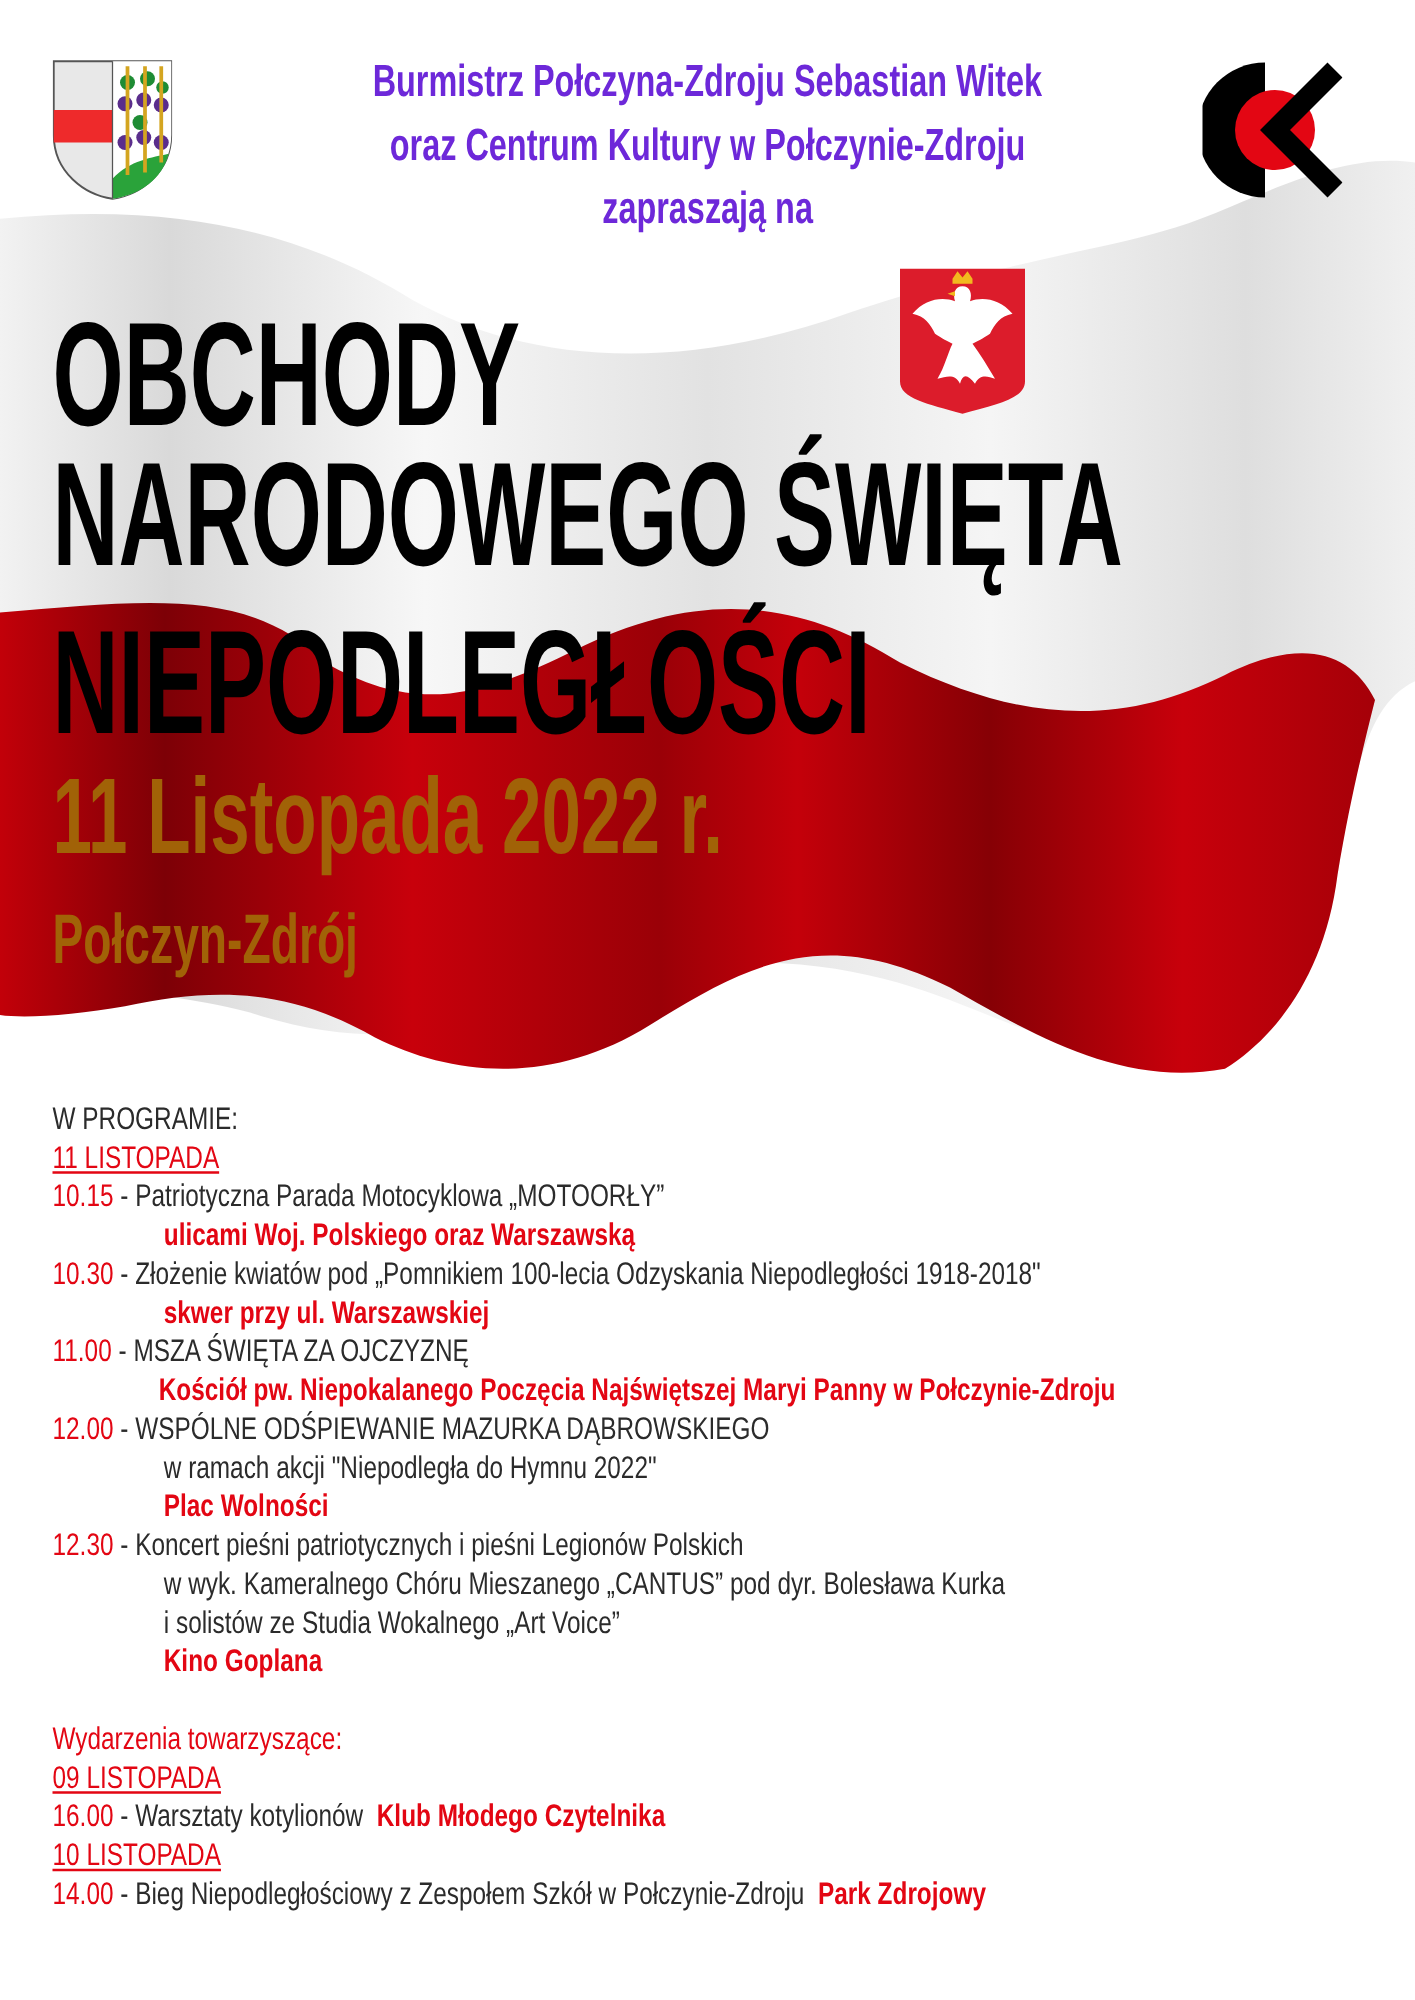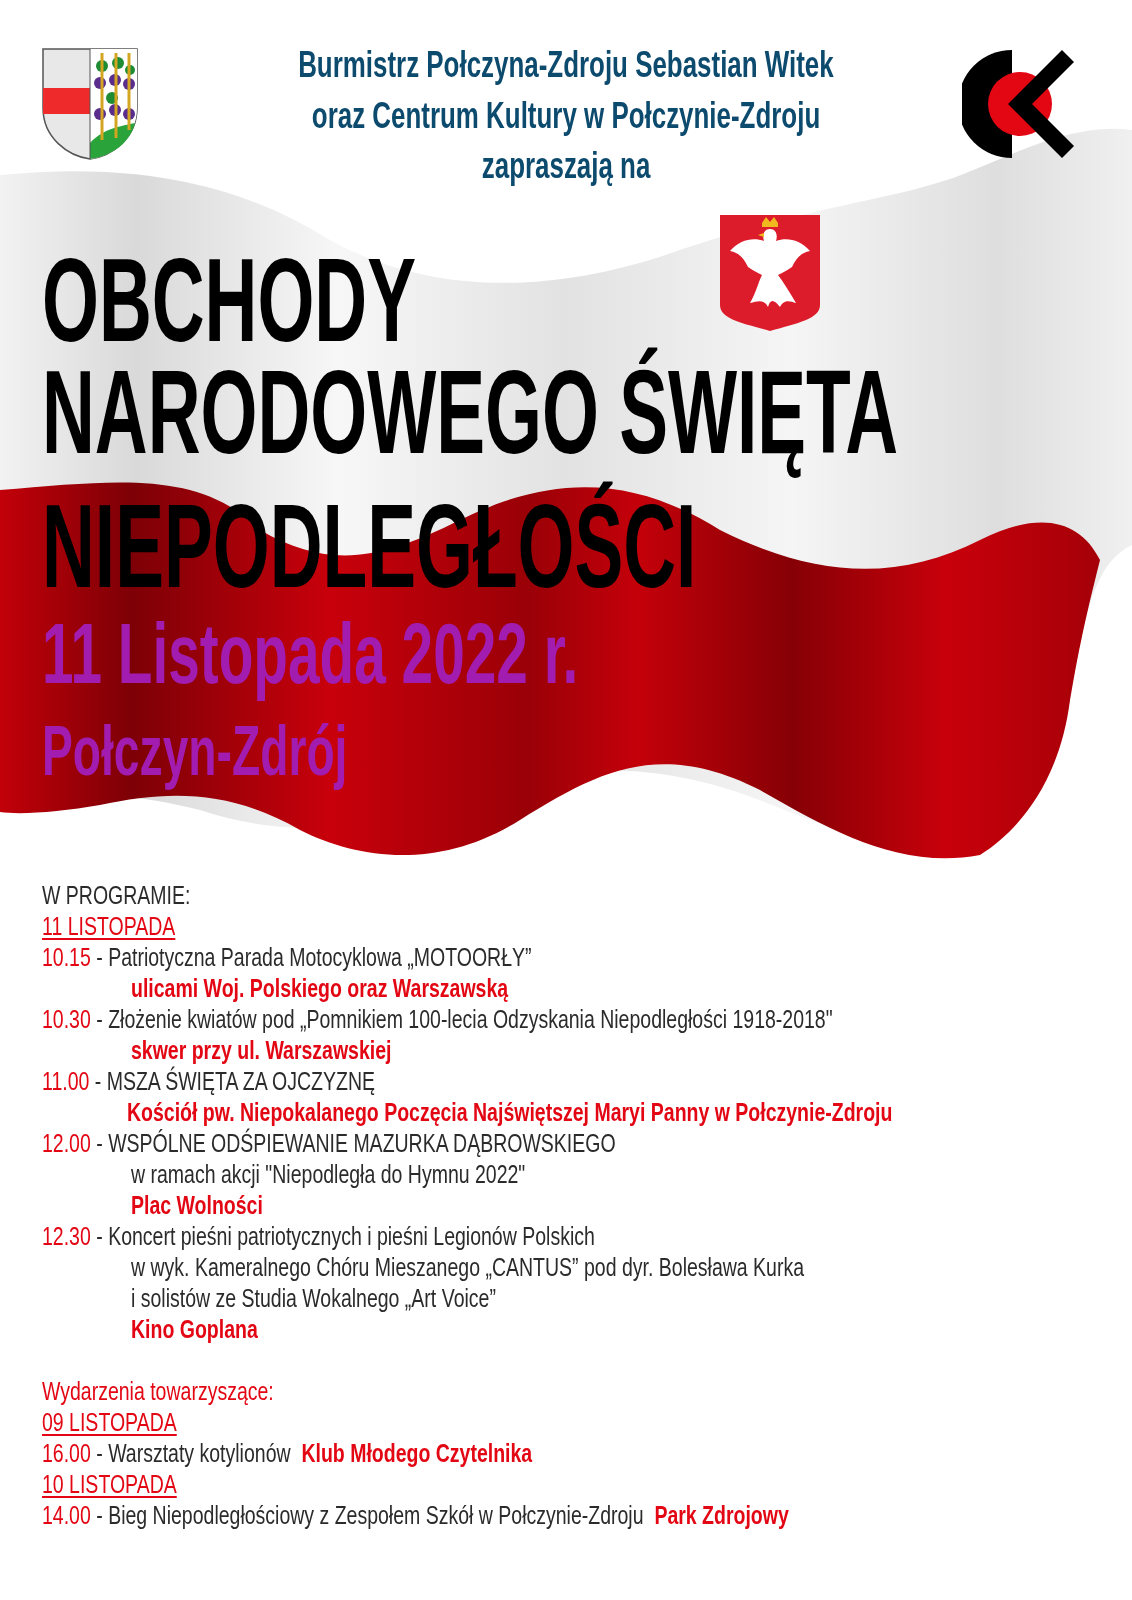--- a/index.html
+++ b/index.html
@@ -2,25 +2,25 @@
 <html><head>
 <meta charset="utf-8">
 <style>
   html,body{margin:0;padding:0;}
   body{width:1132px;height:1600px;position:relative;overflow:hidden;background:#ffffff;
        font-family:"Liberation Sans","DejaVu Sans",sans-serif;color:#231f20;}
   .abs{position:absolute;}
   
   #flag{position:absolute;left:0;top:0;width:1132px;height:900px;z-index:0;}
   
-  .hdr{position:absolute;left:0;width:1132px;text-align:center;font-weight:bold;color:#0c4a6e;z-index:2;}
+  .hdr{position:absolute;left:0;width:1132px;text-align:center;font-weight:bold;color:#6d28d9;z-index:2;}
   .hdr span{display:inline-block;transform:scaleX(0.72);transform-origin:center top;white-space:nowrap;font-size:36px;}
   .title{position:absolute;left:42px;font-weight:bold;color:#000;z-index:2;}
   .title span{display:inline-block;transform:scaleX(0.62);transform-origin:left top;white-space:nowrap;}
-  .sub{position:absolute;left:42px;font-weight:bold;color:#a21caf;z-index:2;}
+  .sub{position:absolute;left:42px;font-weight:bold;color:#a16207;z-index:2;}
   .sub span{display:inline-block;transform:scaleX(0.66);transform-origin:left top;white-space:nowrap;}
   
   .prog{position:absolute;left:42px;font-size:25px;line-height:31px;z-index:2;}
   .ln{position:absolute;white-space:nowrap;transform:scaleX(0.78);transform-origin:left top;}
   .red{color:#e30613;}
   .dark{color:#2b2b2b;}
   .u{text-decoration:underline;text-decoration-thickness:2px;text-underline-offset:3px;}
   .b{font-weight:bold;}
 </style>
 </head>
@@ -94,21 +94,21 @@
   <path d="M44,10 L48,4 L52,9 L56,4 L60,10 L60,14 H44 Z" fill="#f2b91e"></path>
   <path d="M52,16 C46,16 44,22 46,28 C36,24 22,26 12,38 C22,40 26,46 30,54 C36,58 40,60 44,62 C40,70 38,80 32,90 C40,88 46,86 50,94 C52,86 56,86 62,94 C66,86 72,88 78,90 C72,80 66,70 60,62 C64,60 68,58 74,54 C78,46 82,40 92,38 C82,26 68,24 58,28 C60,22 58,16 52,16 Z" fill="#fff"></path>
   <path d="M46,20 L40,22 L46,24 Z" fill="#f2b91e"></path>
 </svg>
 
 <div class="title" style="top:240px;font-size:118px;line-height:120px;"><span>OBCHODY</span></div>
 <div class="title" style="top:352px;font-size:118px;line-height:120px;"><span>NARODOWEGO ŚWIĘTA</span></div>
 <div class="title" style="top:486px;font-size:118px;line-height:120px;"><span>NIEPODLEGŁOŚCI</span></div>
 
 <div class="sub" style="top:608px;font-size:86px;line-height:90px;"><span>11 Listopada 2022 r.</span></div>
-<div class="sub" style="top:706px;font-size:70px;line-height:90px;"><span>Połczyn-Zdrój</span></div>
+<div class="sub" style="top:706px;font-size:56px;line-height:90px;"><span>Połczyn-Zdrój</span></div>
 
 <div class="prog">
   <div class="ln dark" style="top:880px;left:0;">W PROGRAMIE:</div>
   <div class="ln red u" style="top:911px;left:0;">11 LISTOPADA</div>
 
   <div class="ln" style="top:942px;left:0;">
     <span class="red">10.15</span>
     <span class="dark">-</span>
     <span class="dark">Patriotyczna Parada Motocyklowa „MOTOORŁY”</span>
   </div>

